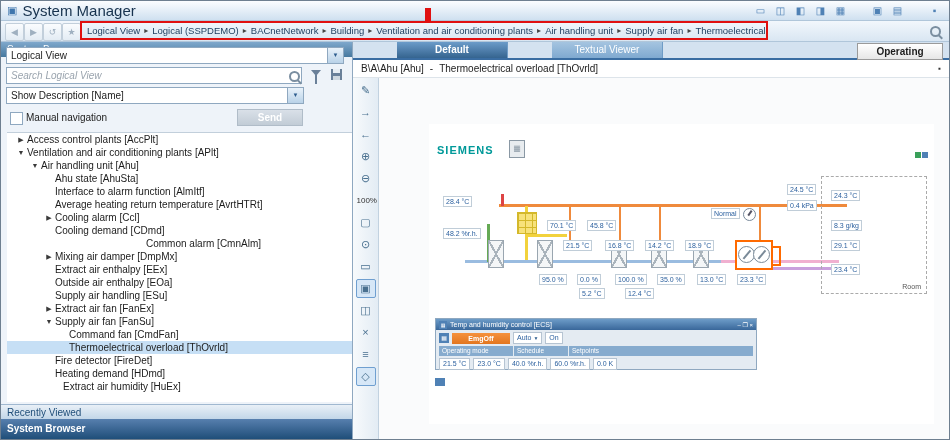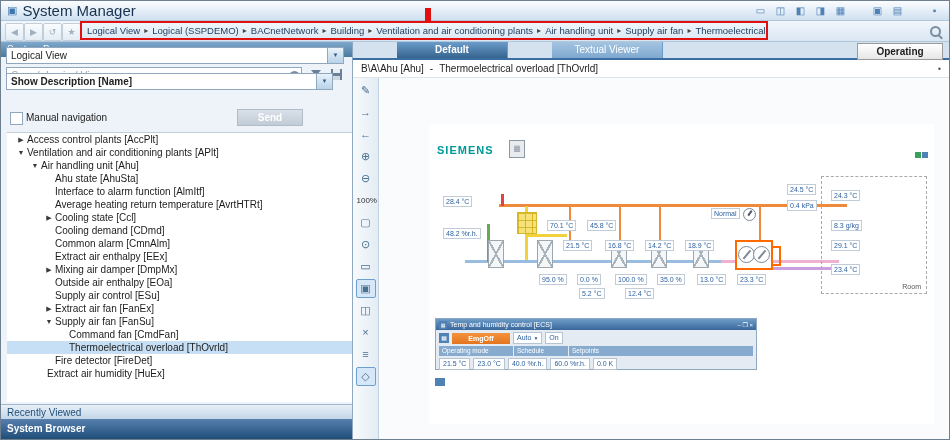--- a/index.html
+++ b/index.html
@@ -200,21 +200,21 @@
       <span class="dd">▼</span>
     </div>
 
     <input class="search-in" placeholder="Search Logical View" style="">
     <div class="in-mag">
         <div class="mag"></div>
       </div>
     <div class="funnel"></div>
     <div class="save"></div>
 
-    <div class="combo" style="top:31px;width:327px;font-weight:bold;">
+    <div class="combo" style="top:45px;width:298px;">
       <span class="txt">Show Description [Name]</span>
       <span class="dd">▼</span>
     </div>
 
     <span class="cb"></span>
     <span class="cb-label">Manual navigation</span>
     <div class="send-btn">Send</div>
 
     <div class="tree">
         <div class="tree-row" style="padding-left: 8px;">
@@ -236,45 +236,45 @@
         <div class="tree-row" style="padding-left: 36px;">
           <span class="tw"></span>
           <span class="tl">Interface to alarm function [AlmItf]</span>
         </div>
         <div class="tree-row" style="padding-left: 36px;">
           <span class="tw"></span>
           <span class="tl">Average heating return temperature [AvrtHTRt]</span>
         </div>
         <div class="tree-row" style="padding-left: 36px;">
           <span class="tw">▶</span>
-          <span class="tl">Cooling state [Ccl]</span>
+          <span class="tl">Cooling alarm [Ccl]</span>
         </div>
         <div class="tree-row" style="padding-left: 36px;">
           <span class="tw"></span>
           <span class="tl">Cooling demand [CDmd]</span>
         </div>
-        <div class="tree-row" style="padding-left: 36px;">
+        <div class="tree-row" style="padding-left: 36px; justify-content: center;">
           <span class="tw"></span>
           <span class="tl">Common alarm [CmnAlm]</span>
-        </div>
-        <div class="tree-row" style="padding-left: 36px;">
-          <span class="tw"></span>
-          <span class="tl">Extract air enthalpy [EEx]</span>
         </div>
         <div class="tree-row" style="padding-left: 36px;">
           <span class="tw">▶</span>
           <span class="tl">Mixing air damper [DmpMx]</span>
         </div>
         <div class="tree-row" style="padding-left: 36px;">
           <span class="tw"></span>
+          <span class="tl">Extract air enthalpy [EEx]</span>
+        </div>
+        <div class="tree-row" style="padding-left: 36px;">
+          <span class="tw"></span>
           <span class="tl">Outside air enthalpy [EOa]</span>
         </div>
         <div class="tree-row" style="padding-left: 36px;">
           <span class="tw"></span>
-          <span class="tl">Supply air control [ESu]</span>
+          <span class="tl">Supply air handling [ESu]</span>
         </div>
         <div class="tree-row" style="padding-left: 36px;">
           <span class="tw">▶</span>
           <span class="tl">Extract air fan [FanEx]</span>
         </div>
         <div class="tree-row" style="padding-left: 36px;">
           <span class="tw">▼</span>
           <span class="tl">Supply air fan [FanSu]</span>
         </div>
         <div class="tree-row" style="padding-left: 50px;">
@@ -282,21 +282,25 @@
           <span class="tl">Command fan [CmdFan]</span>
         </div>
         <div class="tree-row sel" style="padding-left: 50px;">
           <span class="tw"></span>
           <span class="tl">Thermoelectrical overload [ThOvrld]</span>
         </div>
         <div class="tree-row" style="padding-left: 36px;">
           <span class="tw"></span>
           <span class="tl">Fire detector [FireDet]</span>
         </div>
-        <div class="tree-row" style="padding-left: 28px;">
+        <div class="tree-row" style="padding-left: 36px;">
+          <span class="tw"></span>
+          <span class="tl">Heating demand [HDmd]</span>
+        </div>
+        <div class="tree-row" style="padding-left: 44px;">
           <span class="tw"></span>
           <span class="tl">Extract air humidity [HuEx]</span>
         </div>
       </div>
 
     <div class="recent-bar">Recently Viewed</div>
     <div class="sb-footer">System Browser</div>
   </div>
 
   <div class="right">

